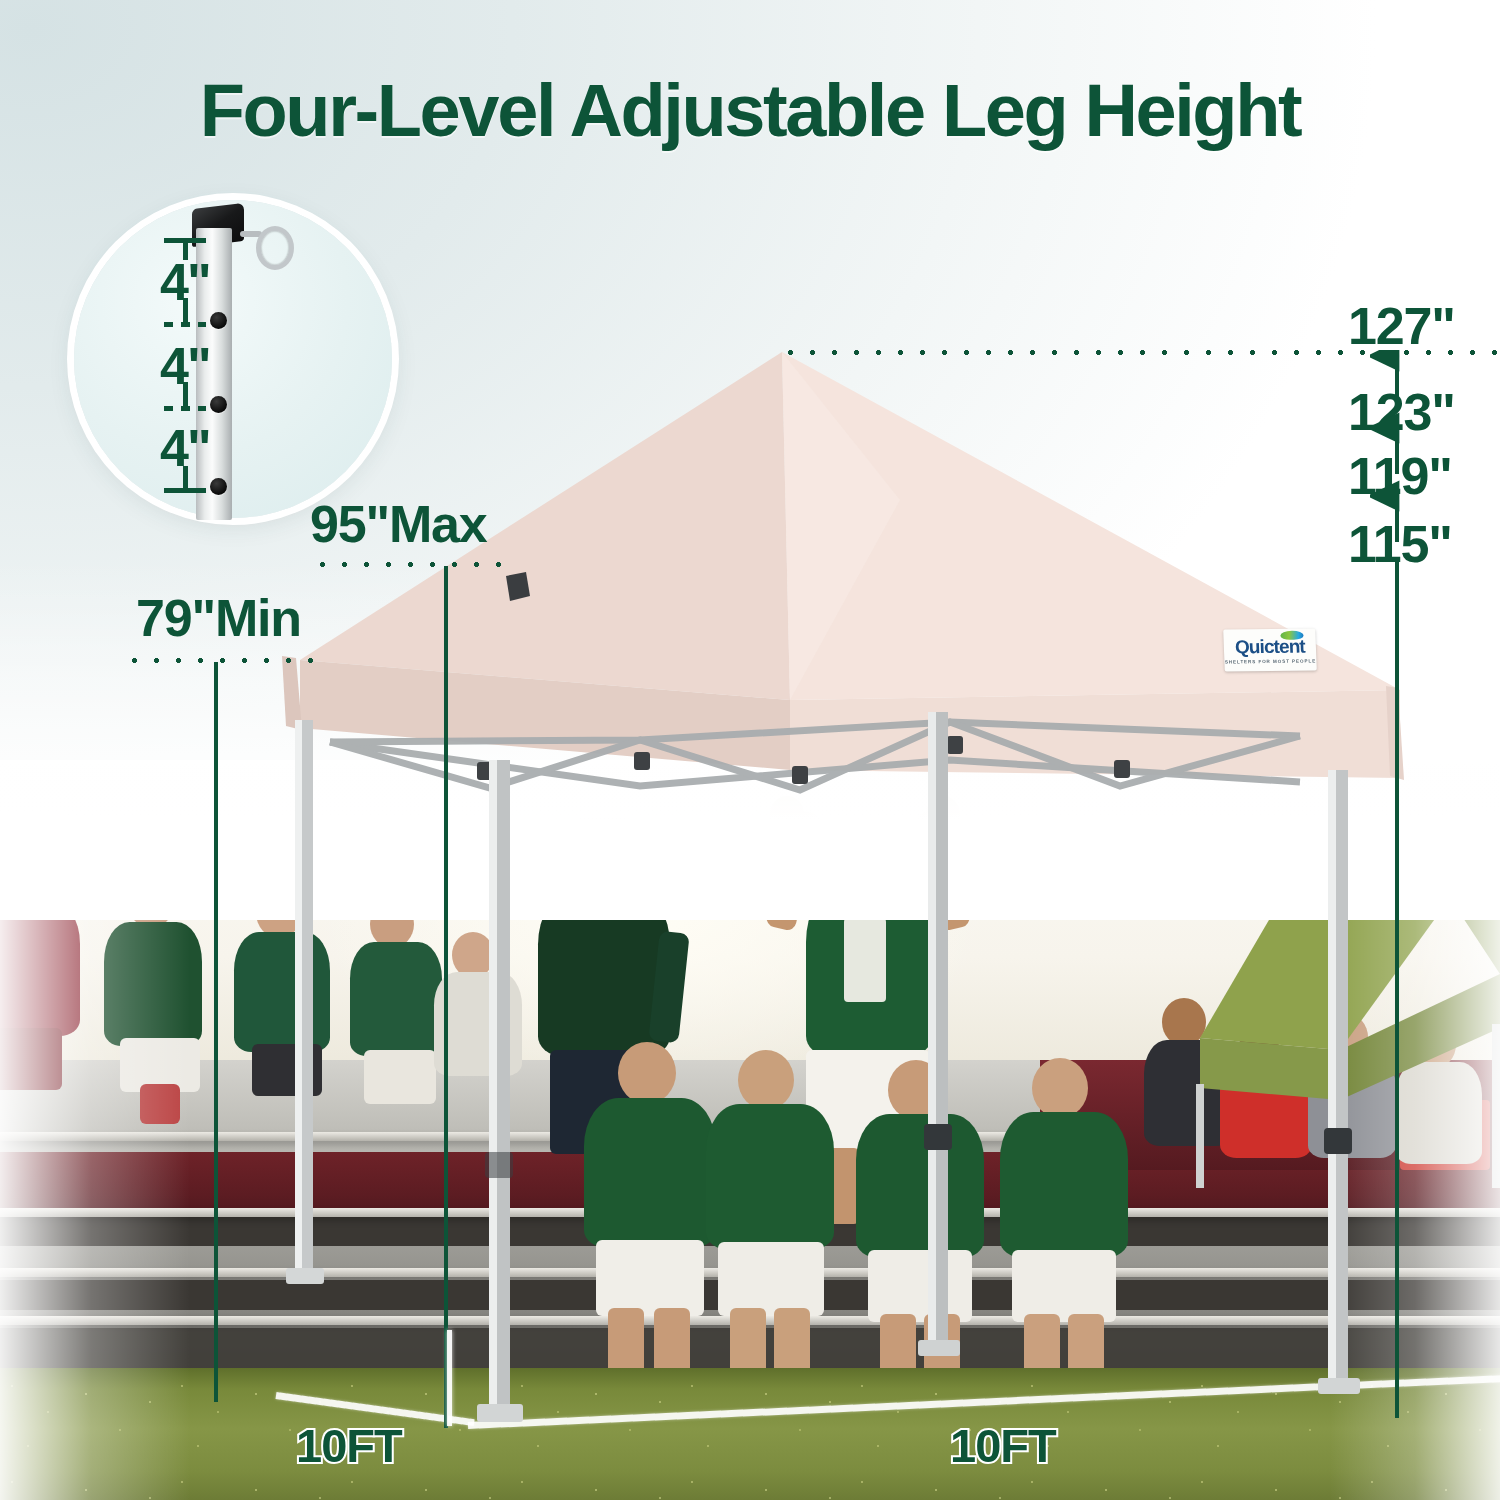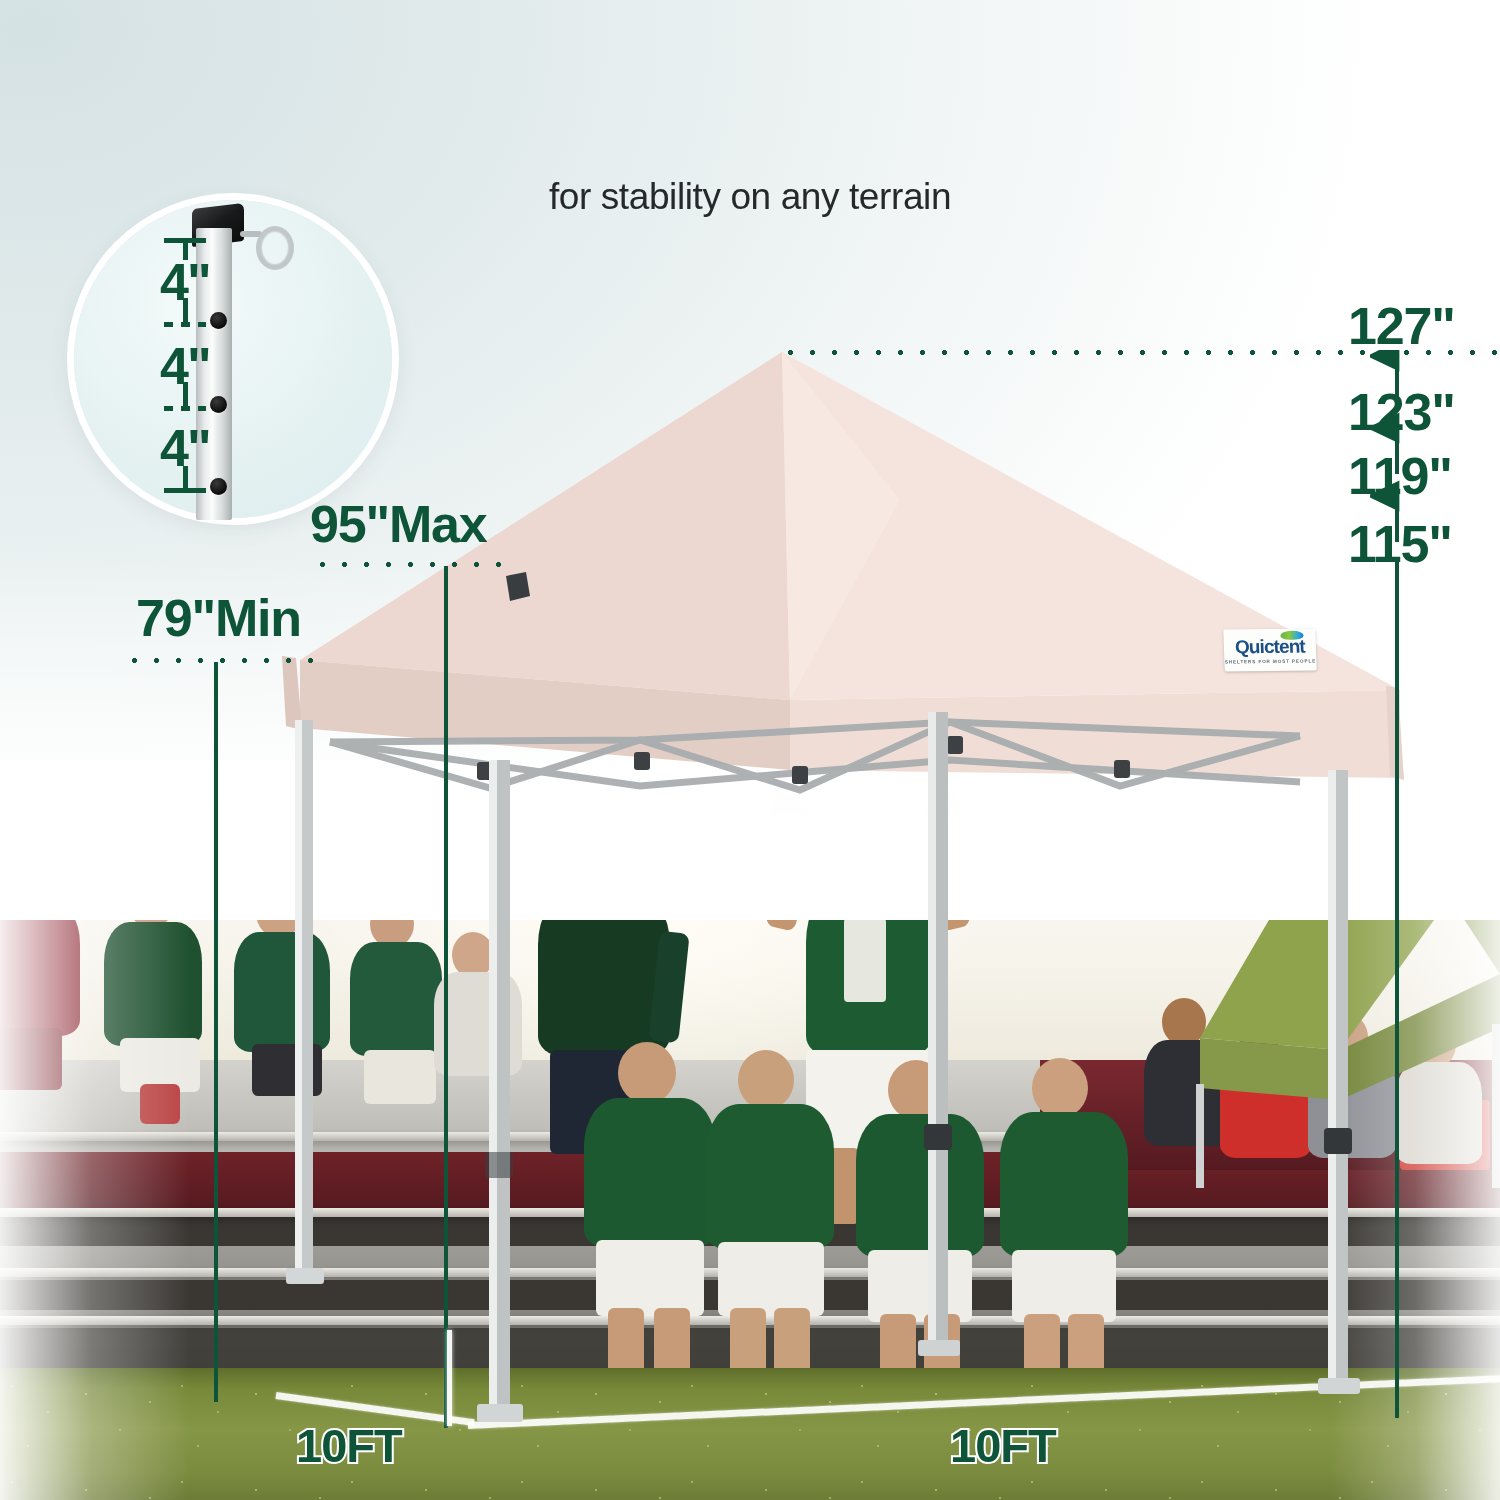--- a/index.html
+++ b/index.html
@@ -389,21 +389,21 @@
     <rect x="485" y="1152" width="28" height="26" rx="4" fill="#3a3e41" opacity=".55"></rect>
 
     <path d="M506 576 l20 -4 l4 24 l-20 5 z" fill="#3a3d40"></path>
   </svg>
 
   <div class="logo-patch">
     <div class="logo-word">Quictent<span class="logo-swoosh"></span></div>
     <div class="logo-tag">SHELTERS FOR MOST PEOPLE</div>
   </div>
 
-  <div class="subtitle">for stability on any terrain</div>
+  <div class="title">Four-Level Adjustable Leg Height</div>
 
   <div class="inset"></div>
   <div class="pole-cap"></div>
   <div class="pin-stem"></div>
   <div class="pin-ring"></div>
   <div class="pole"></div>
   <div class="pole-hole" style="top:312px;"></div>
   <div class="pole-hole" style="top:396px;"></div>
   <div class="pole-hole" style="top:478px;"></div>
 

